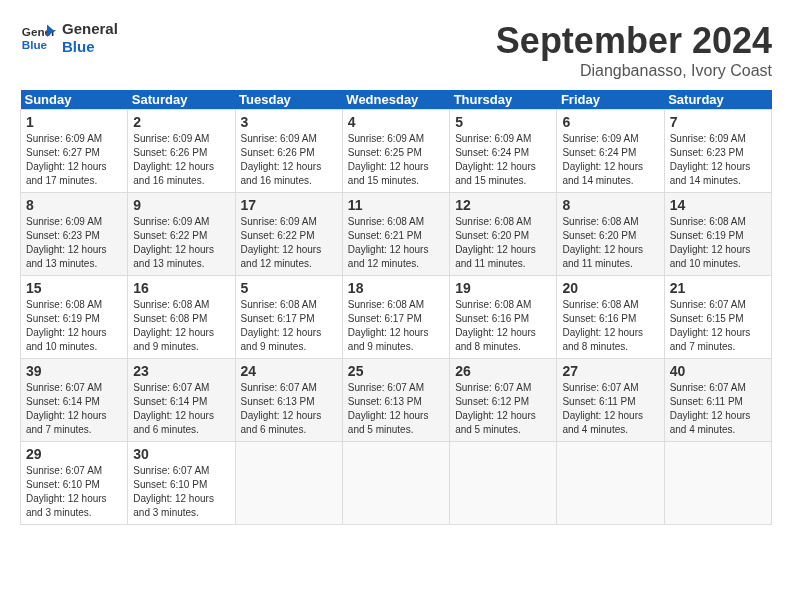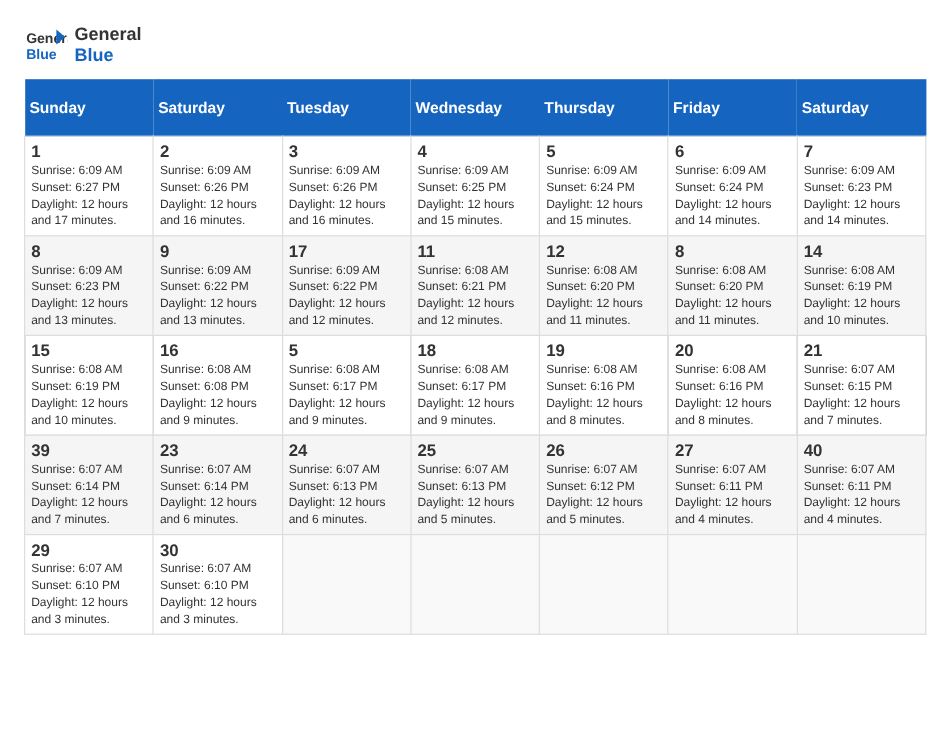--- a/index.html
+++ b/index.html
@@ -38,21 +38,21 @@
       color: #555;
     }
     table {
       width: 100%;
       border-collapse: collapse;
       font-size: 11px;
     }
     thead tr th {
       background-color: #1565c0;
       color: #fff;
-      padding: 16px 4px;
+      padding: 2px 4px;
       text-align: left;
       font-size: 13px;
       font-weight: bold;
     }
     tbody tr td {
       border: 1px solid #ddd;
       vertical-align: top;
       padding: 4px 5px;
       height: 80px;
       width: calc(100% / 7);
@@ -87,20 +87,24 @@
     <svg class="logo-icon" viewBox="0 0 40 40" xmlns="http://www.w3.org/2000/svg">
       <text x="2" y="18" font-size="13" font-weight="bold" fill="#333">General</text>
       <text x="2" y="32" font-size="13" font-weight="bold" fill="#1565c0">Blue</text>
       <polygon points="30,5 38,12 30,19" fill="#1565c0"></polygon>
     </svg>
     <div style="display:flex;flex-direction:column;line-height:1.2">
       <span style="font-size:15px;font-weight:bold;color:#333;">General</span>
       <span style="font-size:15px;font-weight:bold;color:#1565c0;">Blue</span>
     </div>
   </div>
+  <div class="title-block">
+    <div class="month-title">September 2024</div>
+    <div class="subtitle">Diangbanasso, Ivory Coast</div>
+  </div>
 </div>
 
 <table>
   <thead>
     <tr id="header-row">
     <th>Sunday</th>
         <th>Saturday</th>
         <th>Tuesday</th>
         <th>Wednesday</th>
         <th>Thursday</th>

